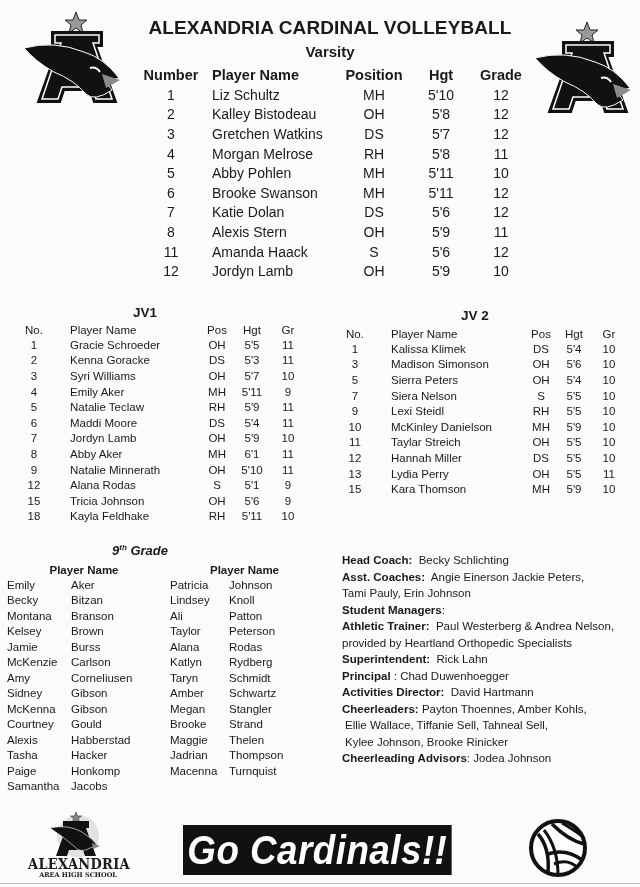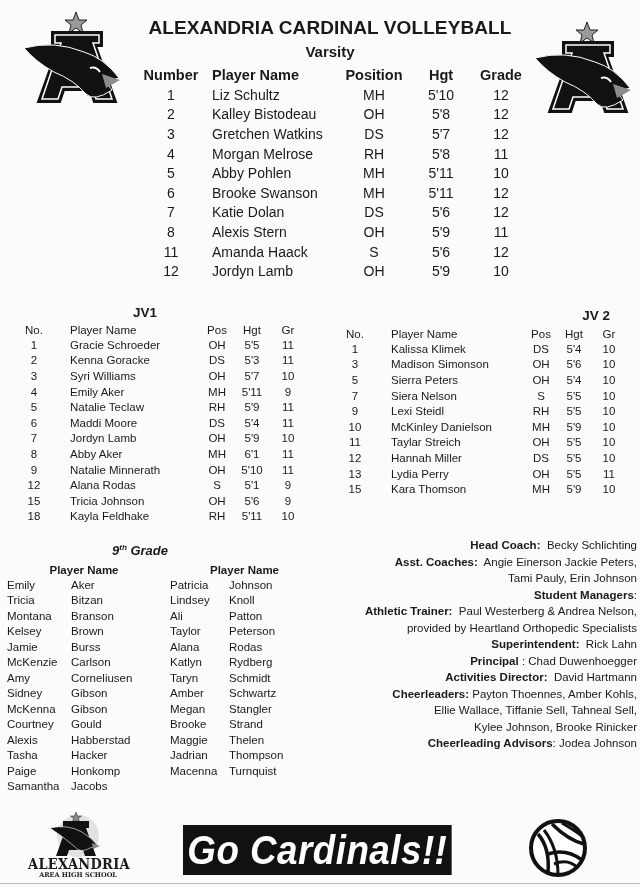--- a/index.html
+++ b/index.html
@@ -28,21 +28,21 @@
   #varsity td { height: 19.6px; text-align: center; }
   #varsity .c-num { width: 66px; }
   #varsity .c-name { width: 130px; text-align: left; padding-left: 8px; }
   #varsity th.c-name { text-align: left; }
   #varsity .c-pos { width: 64px; }
   #varsity .c-hgt { width: 70px; }
   #varsity .c-gr { width: 50px; }
 
   .jv-heading { font-weight: bold; font-size: 13.5px; text-align: center; }
   #jv1-heading { left: 20px; top: 305px; width: 250px; }
-  #jv2-heading { left: 340px; top: 308px; width: 270px; text-align: right; }
+  #jv2-heading { left: 340px; top: 308px; width: 270px; }
   .jv { font-size: 11.5px; }
   .jv th { font-weight: normal; font-size: 11.5px; height: 15px; text-align: center; }
   .jv td { height: 15.6px; text-align: center; }
   .jv .c-name { text-align: left; }
   #jv1 { left: 20px; top: 322px; }
   #jv1 .c-num { width: 28px; }
   #jv1 .c-name { width: 132px; padding-left: 22px; }
   #jv1 .c-pos { width: 30px; }
   #jv1 .c-hgt { width: 40px; }
   #jv1 .c-gr { width: 32px; }
@@ -61,21 +61,21 @@
   .ninth { font-size: 11.5px; }
   .ninth th { font-weight: bold; font-size: 11.5px; height: 15px; text-align: center; }
   .ninth td { height: 15.5px; text-align: left; }
   #ninth-left { left: 7px; top: 562px; }
   #ninth-left .c-first { width: 64px; }
   #ninth-left .c-last { width: 90px; }
   #ninth-right { left: 170px; top: 562px; }
   #ninth-right .c-first { width: 59px; }
   #ninth-right .c-last { width: 90px; }
 
-  #staff { left: 342px; top: 537px; width: 295px; font-size: 11.5px; line-height: 16.5px; text-align: right; }
+  #staff { left: 342px; top: 552px; width: 295px; font-size: 11.5px; line-height: 16.5px; }
   #staff .line { white-space: nowrap; }
   #staff .lbl { font-weight: bold; }
   #staff .indent { padding-left: 3px; }
 
   #bottom-logo { left: 28px; top: 810px; width: 100px; height: 70px; }
   #banner {
     left: 183px; top: 825px; width: 292px; height: 50px; background: #111;
     color: #fff; font-weight: bold; font-style: italic; font-size: 40px;
     text-align: center; line-height: 50px; letter-spacing: 0.5px;
     font-family: "Liberation Sans", sans-serif;
@@ -387,21 +387,21 @@
       <tr>
     <th colspan="2">Player Name</th>
   </tr>
     </thead>
   <tbody>
       <tr>
         <td class="c-first">Emily</td>
         <td class="c-last">Aker</td>
       </tr>
       <tr>
-        <td class="c-first">Tricia</td>
+        <td class="c-first">Becky</td>
         <td class="c-last">Bitzan</td>
       </tr>
       <tr>
         <td class="c-first">Montana</td>
         <td class="c-last">Branson</td>
       </tr>
       <tr>
         <td class="c-first">Kelsey</td>
         <td class="c-last">Brown</td>
       </tr>

